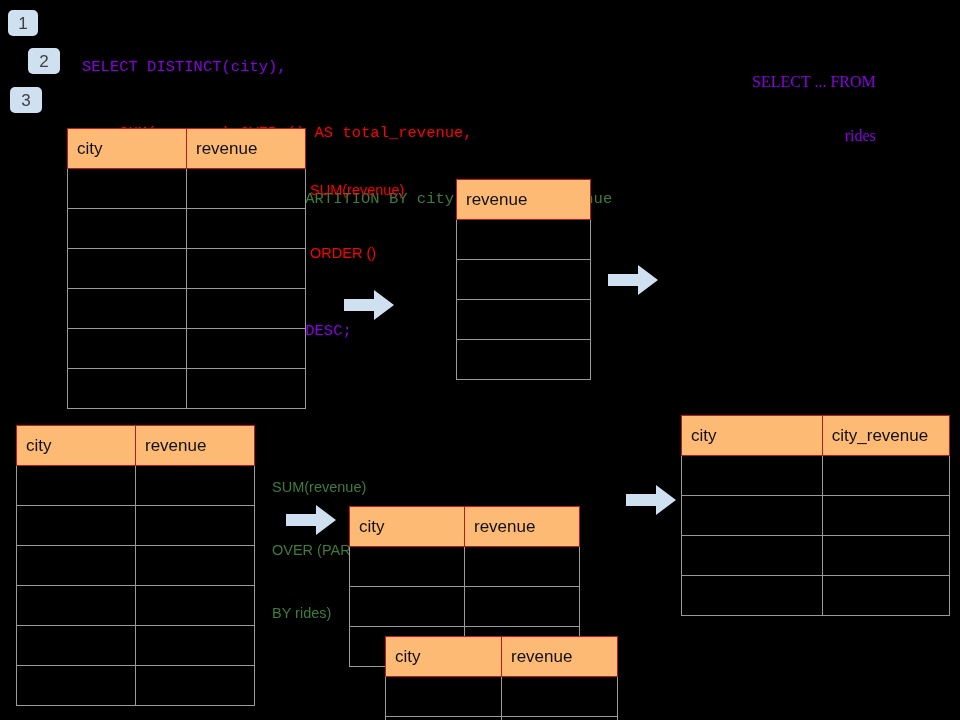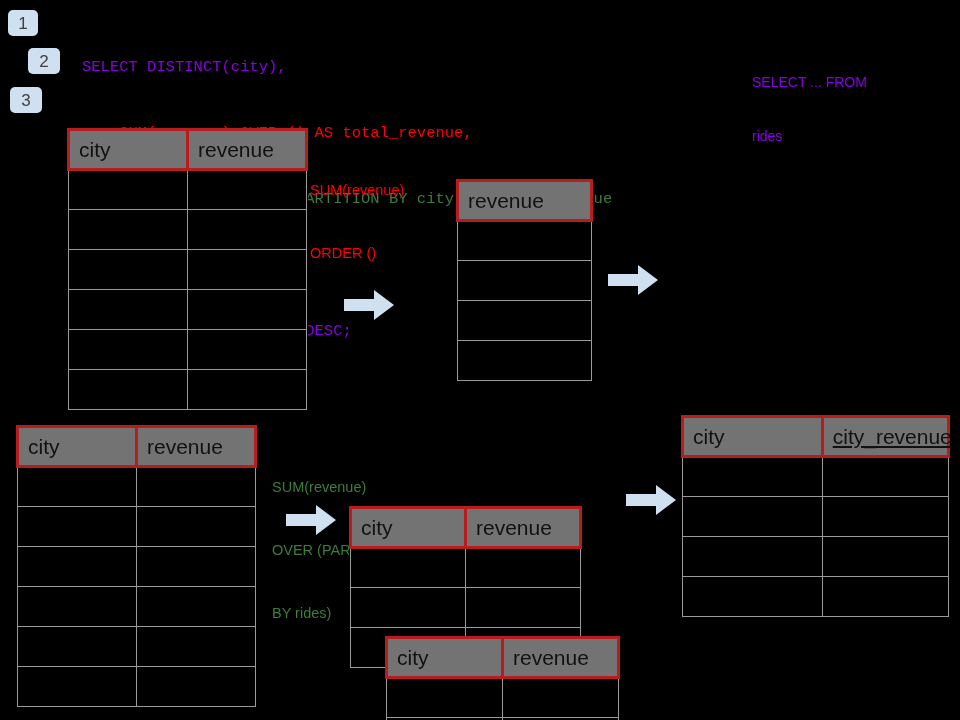--- a/index.html
+++ b/index.html
@@ -41,25 +41,26 @@
     white-space: pre;
     letter-spacing: 0px;
   }
   .code-line { white-space: pre; display: block; }
   .c-purple { color: #8A00E6; }
   .c-red    { color: #FF0000; }
   .c-green  { color: #3C7D3C; }
 
   .side-note {
     position: absolute;
-    font-family: Liberation Sans, sans-serif;
-    font-size: 14px;
+    font-family: Liberation Serif, serif;
+    font-size: 16px;
     line-height: 18px;
     white-space: pre;
     color: #8A00E6;
+    text-align: right;
   }
 
   
   .annot {
     position: absolute;
     font-family: Liberation Sans, sans-serif;
     font-size: 14.5px;
     line-height: 21px;
     white-space: pre;
   }
@@ -75,26 +76,26 @@
     font-family: "Liberation Sans", sans-serif;
   }
   .tbl td {
     border: 1px solid #9a9a9a;
     padding: 0;
     background: #000000;
     height: 40px;
     box-sizing: border-box;
   }
   .tbl tr.head td {
-    background: #737373;
+    background: #fdba74;
     color: #111111;
-    font-size: 21px;
+    font-size: 17px;
     padding-left: 9px;
     vertical-align: middle;
-    border: 3px solid #b91c1c;
+    border: 1px solid #b91c1c;
   }
 
   
   .arrow {
     position: absolute;
   }
 </style>
 </head>
 <body>
 
@@ -271,21 +272,21 @@
     </table>
 
   <svg class="arrow" style="left:626px; top:485px;" width="50" height="30" viewBox="0 0 50 30">
     <polygon points="0,9 30,9 30,0 50,15 30,30 30,21 0,21" fill="#cfe0f0"></polygon>
   </svg>
 
   <table class="tbl" style="left:681px; top:415px; width:269px; z-index:3;">
     <tbody>
         <tr class="head">
       <td style="width:135px;">city</td>
-      <td style="width:122px;text-decoration:underline;">city_revenue</td>
+      <td style="width:122px;">city_revenue</td>
     </tr>
     <tr>
           <td></td>
           <td></td>
         </tr>
     <tr>
           <td></td>
           <td></td>
         </tr>
     <tr>

